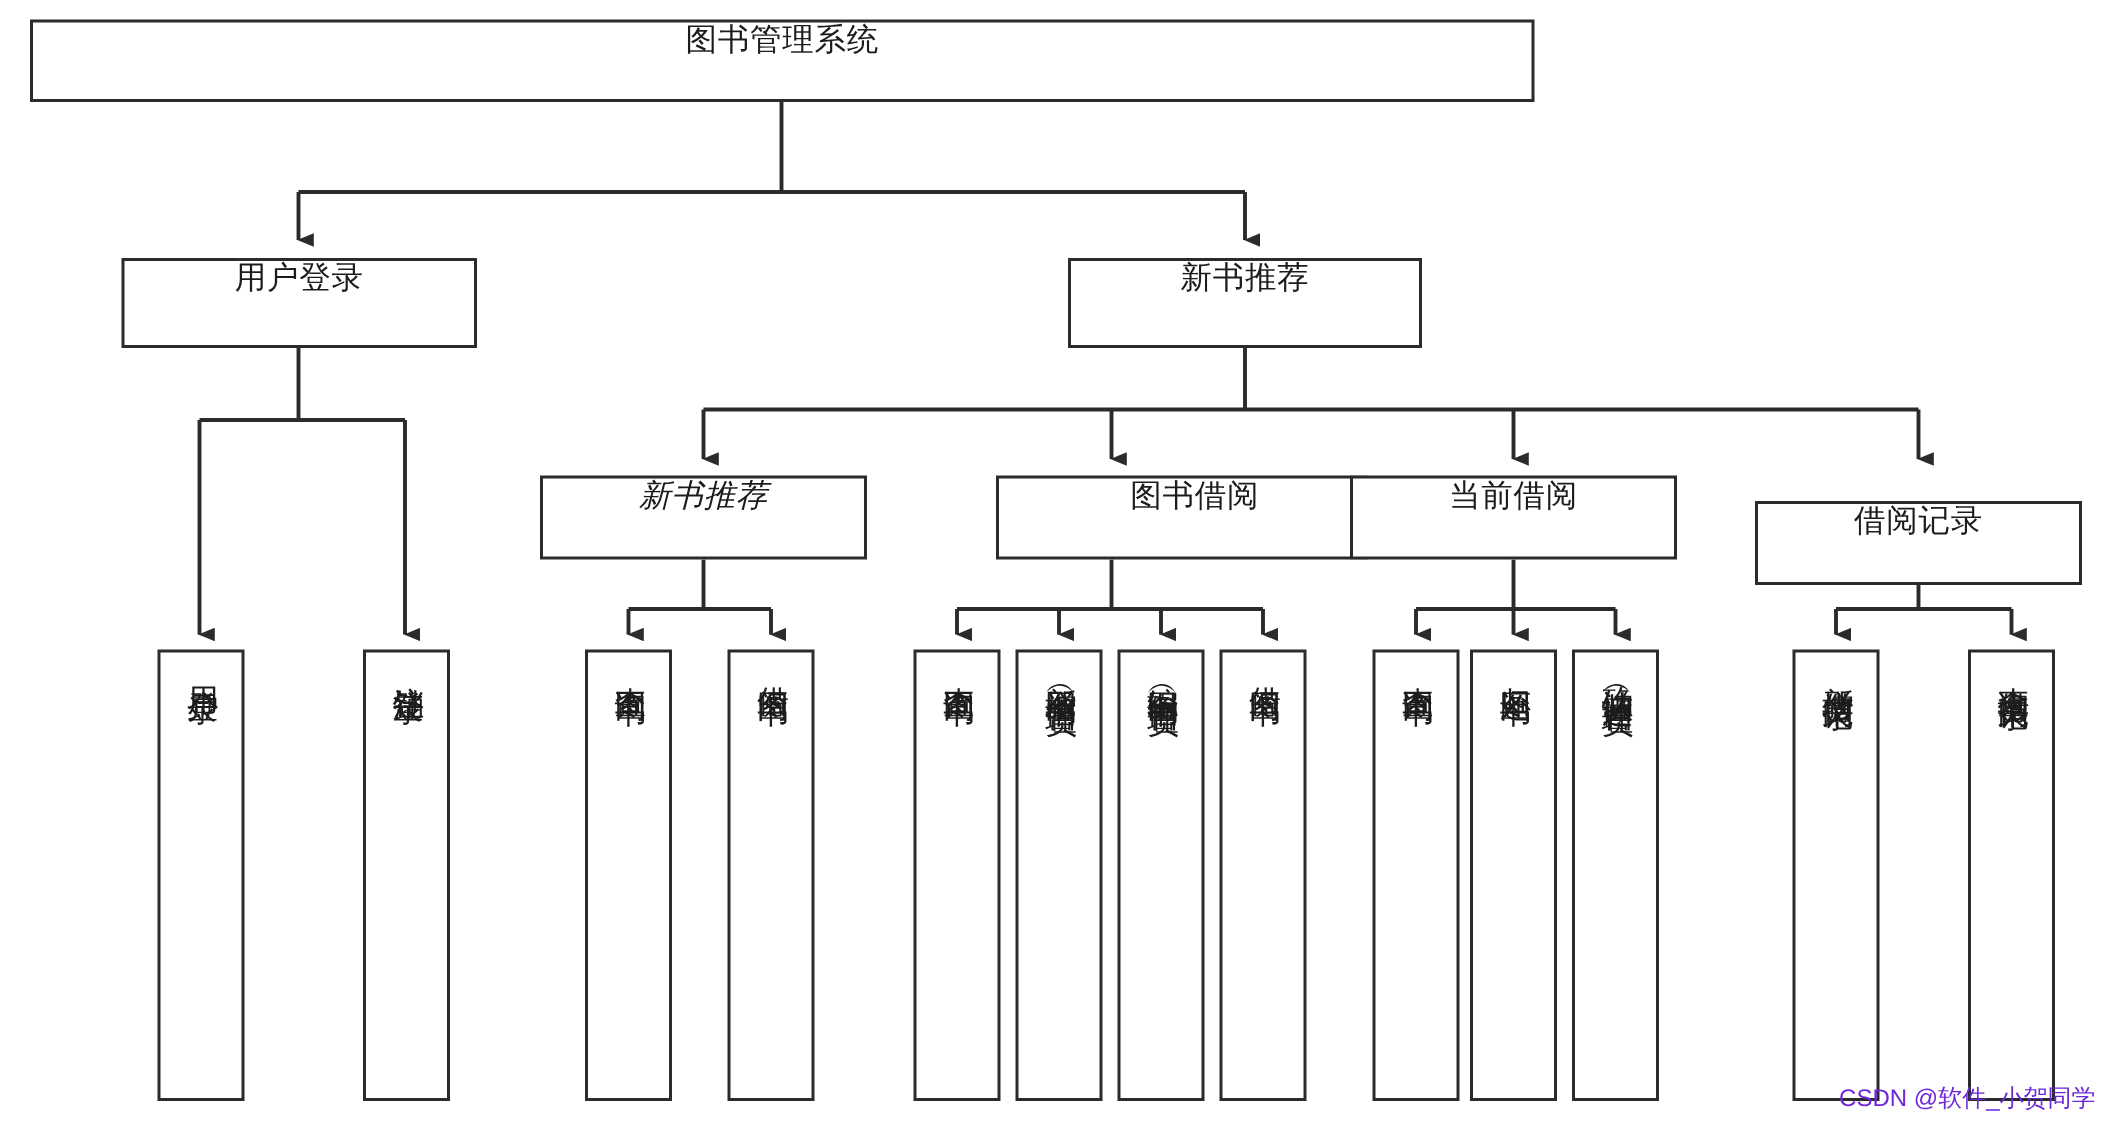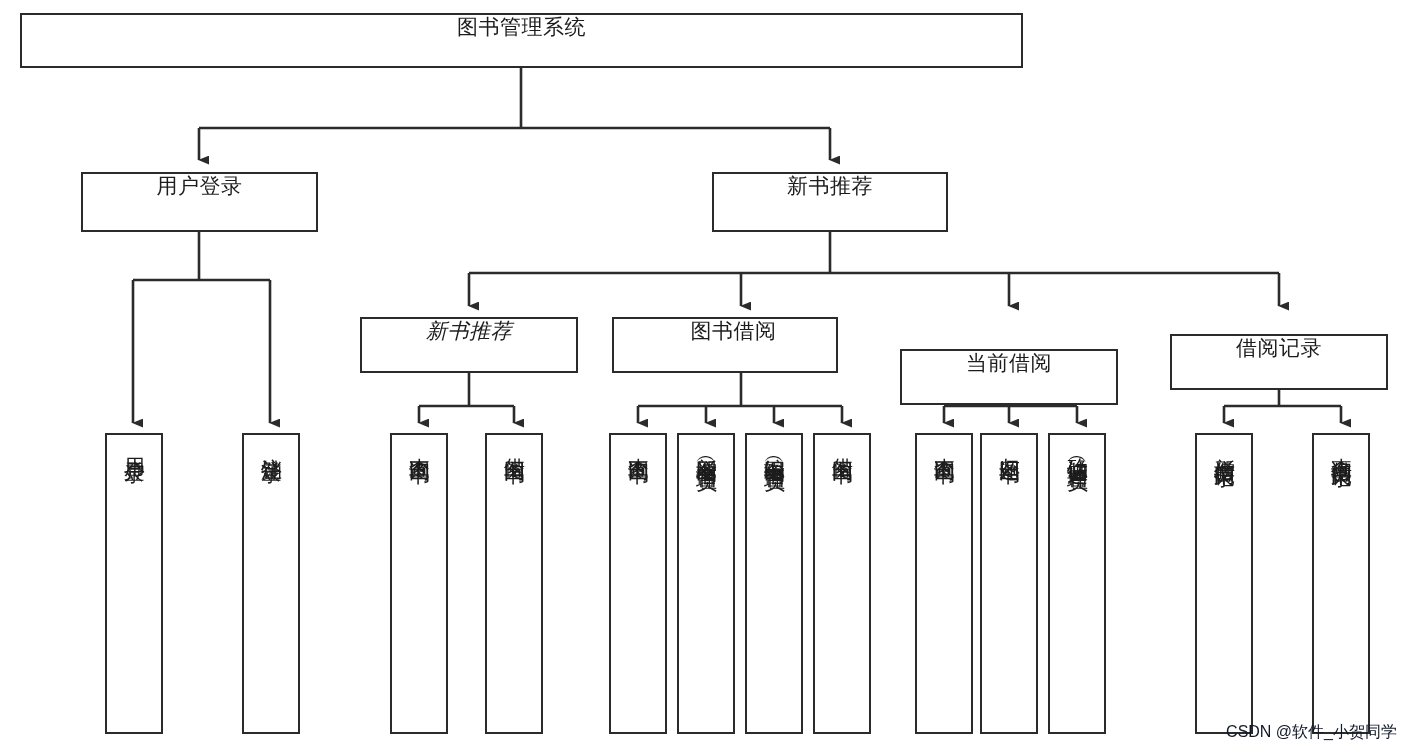--- a/index.html
+++ b/index.html
@@ -53,21 +53,21 @@
     text-orientation: upright;
     font-size: 21px;
     letter-spacing: 2px;
     white-space: nowrap;
   }
   .watermark {
     position: absolute;
     right: 8px;
     bottom: 4px;
     font-size: 16px;
-    color: #0f172a;
+    color: #6d28d9;
     z-index: 3;
     white-space: nowrap;
     pointer-events: none;
   }
 </style>
 </head>
 <body>
 
 <div id="diagram-root">
 
@@ -128,24 +128,24 @@
   <div class="node horizontal" style="left:81px; top:172px; width:237px; height:60px;">
     <span class="node-label">用户登录</span>
   </div>
   <div class="node horizontal" style="left:712px; top:172px; width:236px; height:60px;">
     <span class="node-label">新书推荐</span>
   </div>
 
   <div class="node horizontal" style="left:360px; top:317px; width:218px; height:56px;font-style:italic;">
     <span class="node-label">新书推荐</span>
   </div>
-  <div class="node horizontal" style="left:612px; top:317px; width:226px; height:56px;padding-left:17px;">
+  <div class="node horizontal" style="left:664px; top:317px; width:248px; height:56px;padding-left:17px;">
     <span class="node-label">图书借阅</span>
   </div>
-  <div class="node horizontal" style="left:900px; top:317px; width:218px; height:56px;margin-top:32px;">
+  <div class="node horizontal" style="left:900px; top:317px; width:218px; height:56px;">
     <span class="node-label">当前借阅</span>
   </div>
   <div class="node horizontal" style="left:1170px; top:334px; width:218px; height:56px;">
     <span class="node-label">借阅记录</span>
   </div>
 
   <div class="node vertical" style="left:105px; top:433px; width:58px; height:301px;">
     <span class="node-label">用户登录</span>
   </div>
   <div class="node vertical" style="left:242px; top:433px; width:58px; height:301px;">

